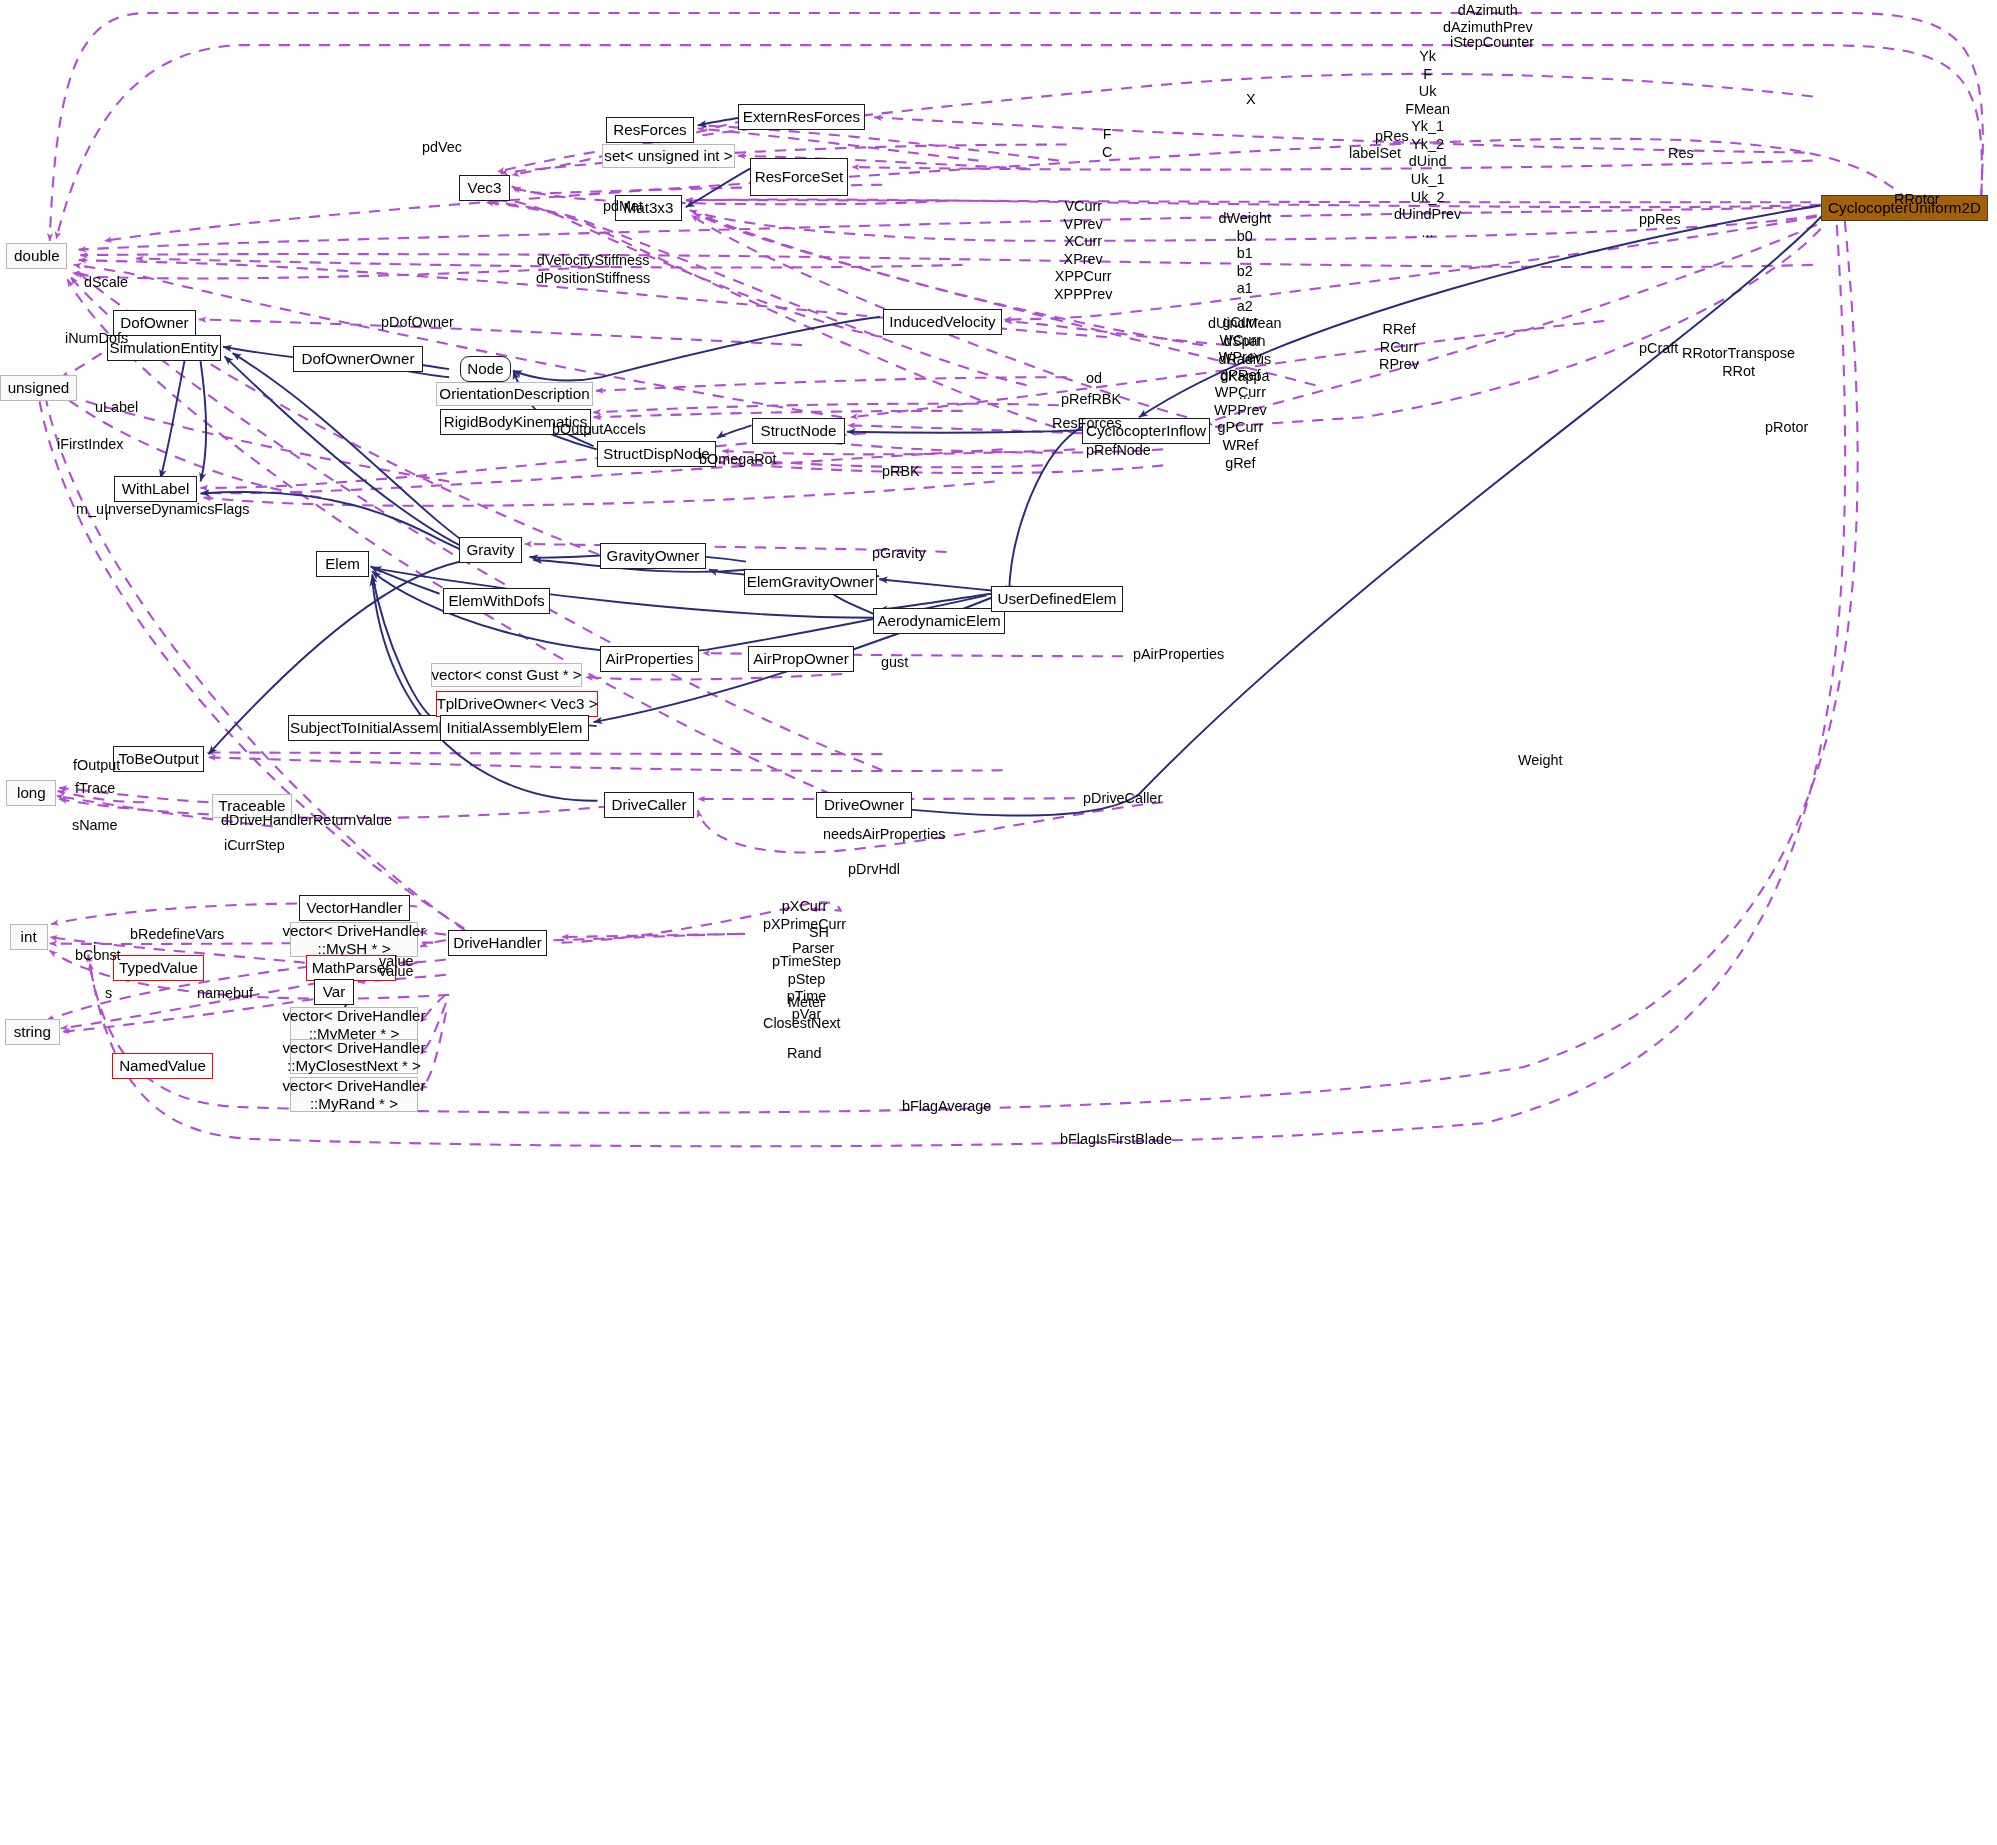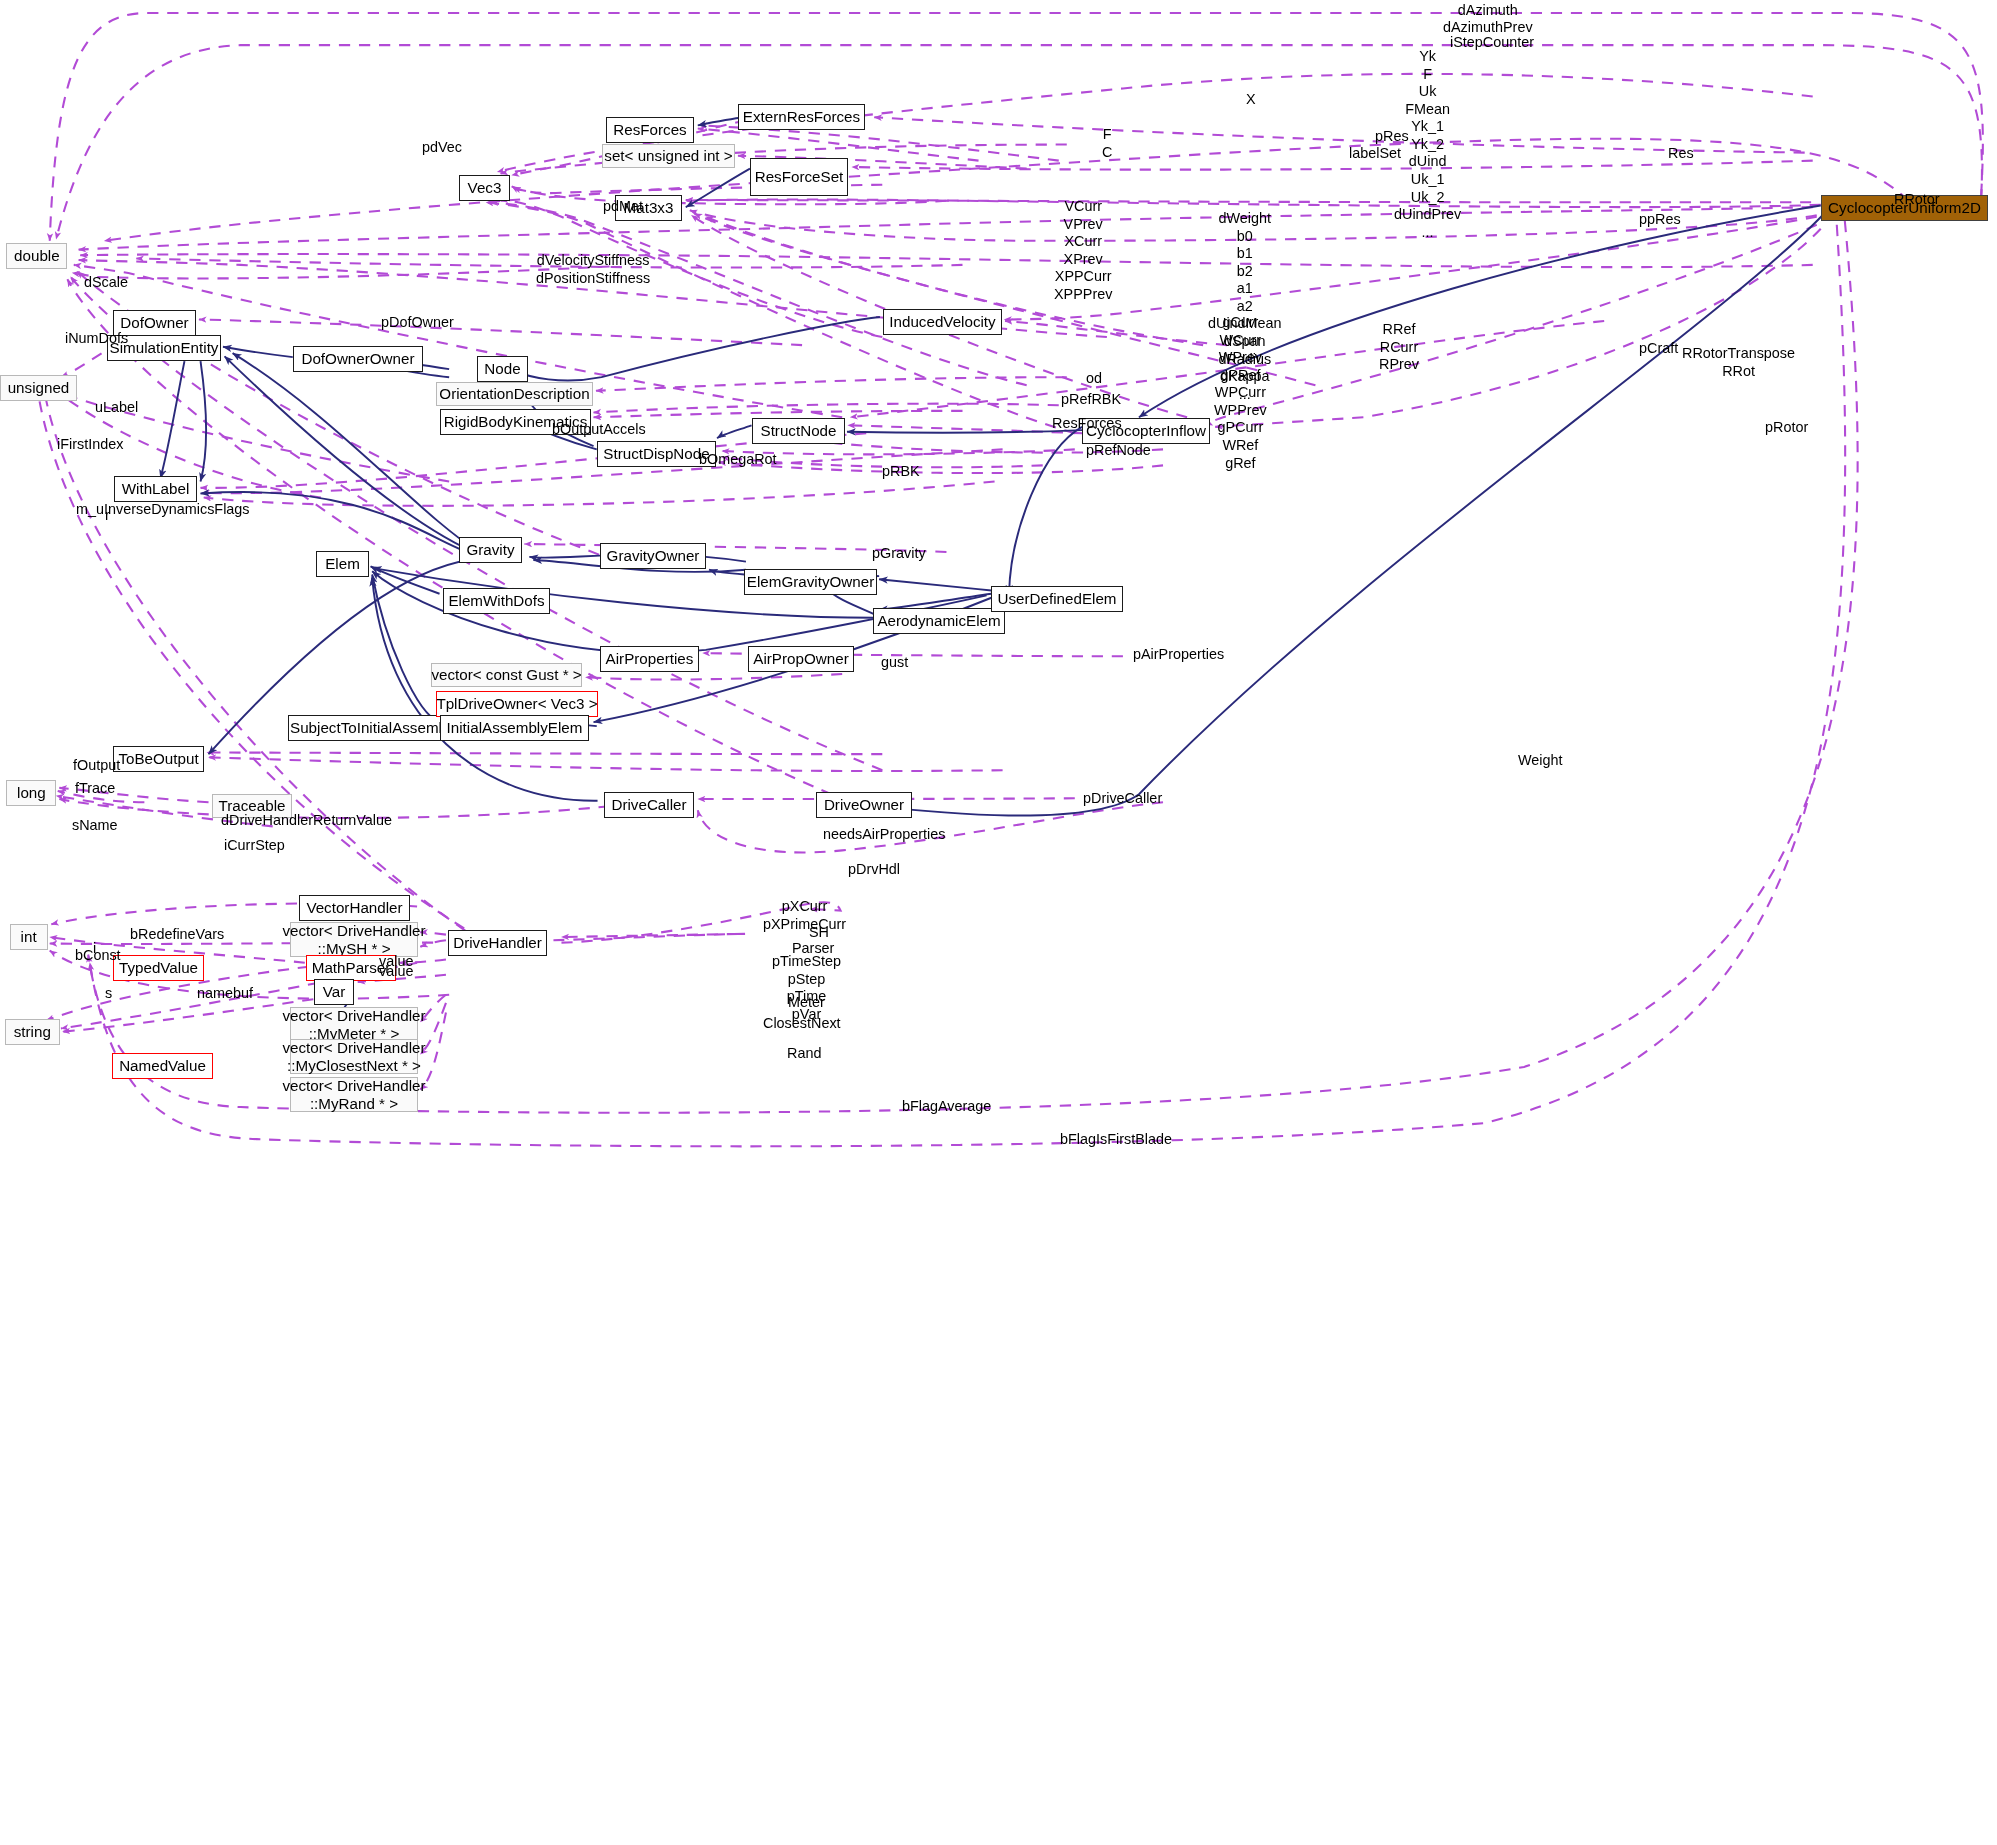--- a/index.html
+++ b/index.html
@@ -184,21 +184,21 @@
 ::MySH * &gt;</div>
     <div class="node tpl" style="left: 306px; top: 955px; width: 90px; height: 26px;">MathParser</div>
     <div class="node cls" style="left: 314px; top: 979px; width: 40px; height: 26px;">Var</div>
     <div class="node ext" style="left: 290px; top: 1007px; width: 128px; height: 35px;">vector&lt; DriveHandler
 ::MyMeter * &gt;</div>
     <div class="node ext" style="left: 290px; top: 1039px; width: 128px; height: 35px;">vector&lt; DriveHandler
 ::MyClosestNext * &gt;</div>
     <div class="node ext" style="left: 290px; top: 1077px; width: 128px; height: 35px;">vector&lt; DriveHandler
 ::MyRand * &gt;</div>
     <div class="node cls" style="left: 459px; top: 175px; width: 51px; height: 26px;">Vec3</div>
-    <div class="node cls" style="left: 477px; top: 356px; width: 51px; height: 26px;">Node</div>
+    <div class="node cls" style="left: 460px; top: 356px; width: 51px; height: 26px; border-radius: 9px;">Node</div>
     <div class="node ext" style="left: 436px; top: 382px; width: 157px; height: 24px;">OrientationDescription</div>
     <div class="node cls" style="left: 440px; top: 409px; width: 151px; height: 26px;">RigidBodyKinematics</div>
     <div class="node cls" style="left: 459px; top: 537px; width: 63px; height: 26px;">Gravity</div>
     <div class="node cls" style="left: 443px; top: 588px; width: 107px; height: 26px;">ElemWithDofs</div>
     <div class="node cls" style="left: 600px; top: 646px; width: 99px; height: 26px;">AirProperties</div>
     <div class="node ext" style="left: 431px; top: 663px; width: 151px; height: 24px;">vector&lt; const Gust * &gt;</div>
     <div class="node tpl" style="left: 436px; top: 691px; width: 162px; height: 26px;">TplDriveOwner&lt; Vec3 &gt;</div>
     <div class="node cls" style="left: 440px; top: 715px; width: 149px; height: 26px;">InitialAssemblyElem</div>
     <div class="node cls" style="left: 604px; top: 792px; width: 90px; height: 26px;">DriveCaller</div>
     <div class="node cls" style="left: 448px; top: 930px; width: 99px; height: 26px;">DriveHandler</div>

